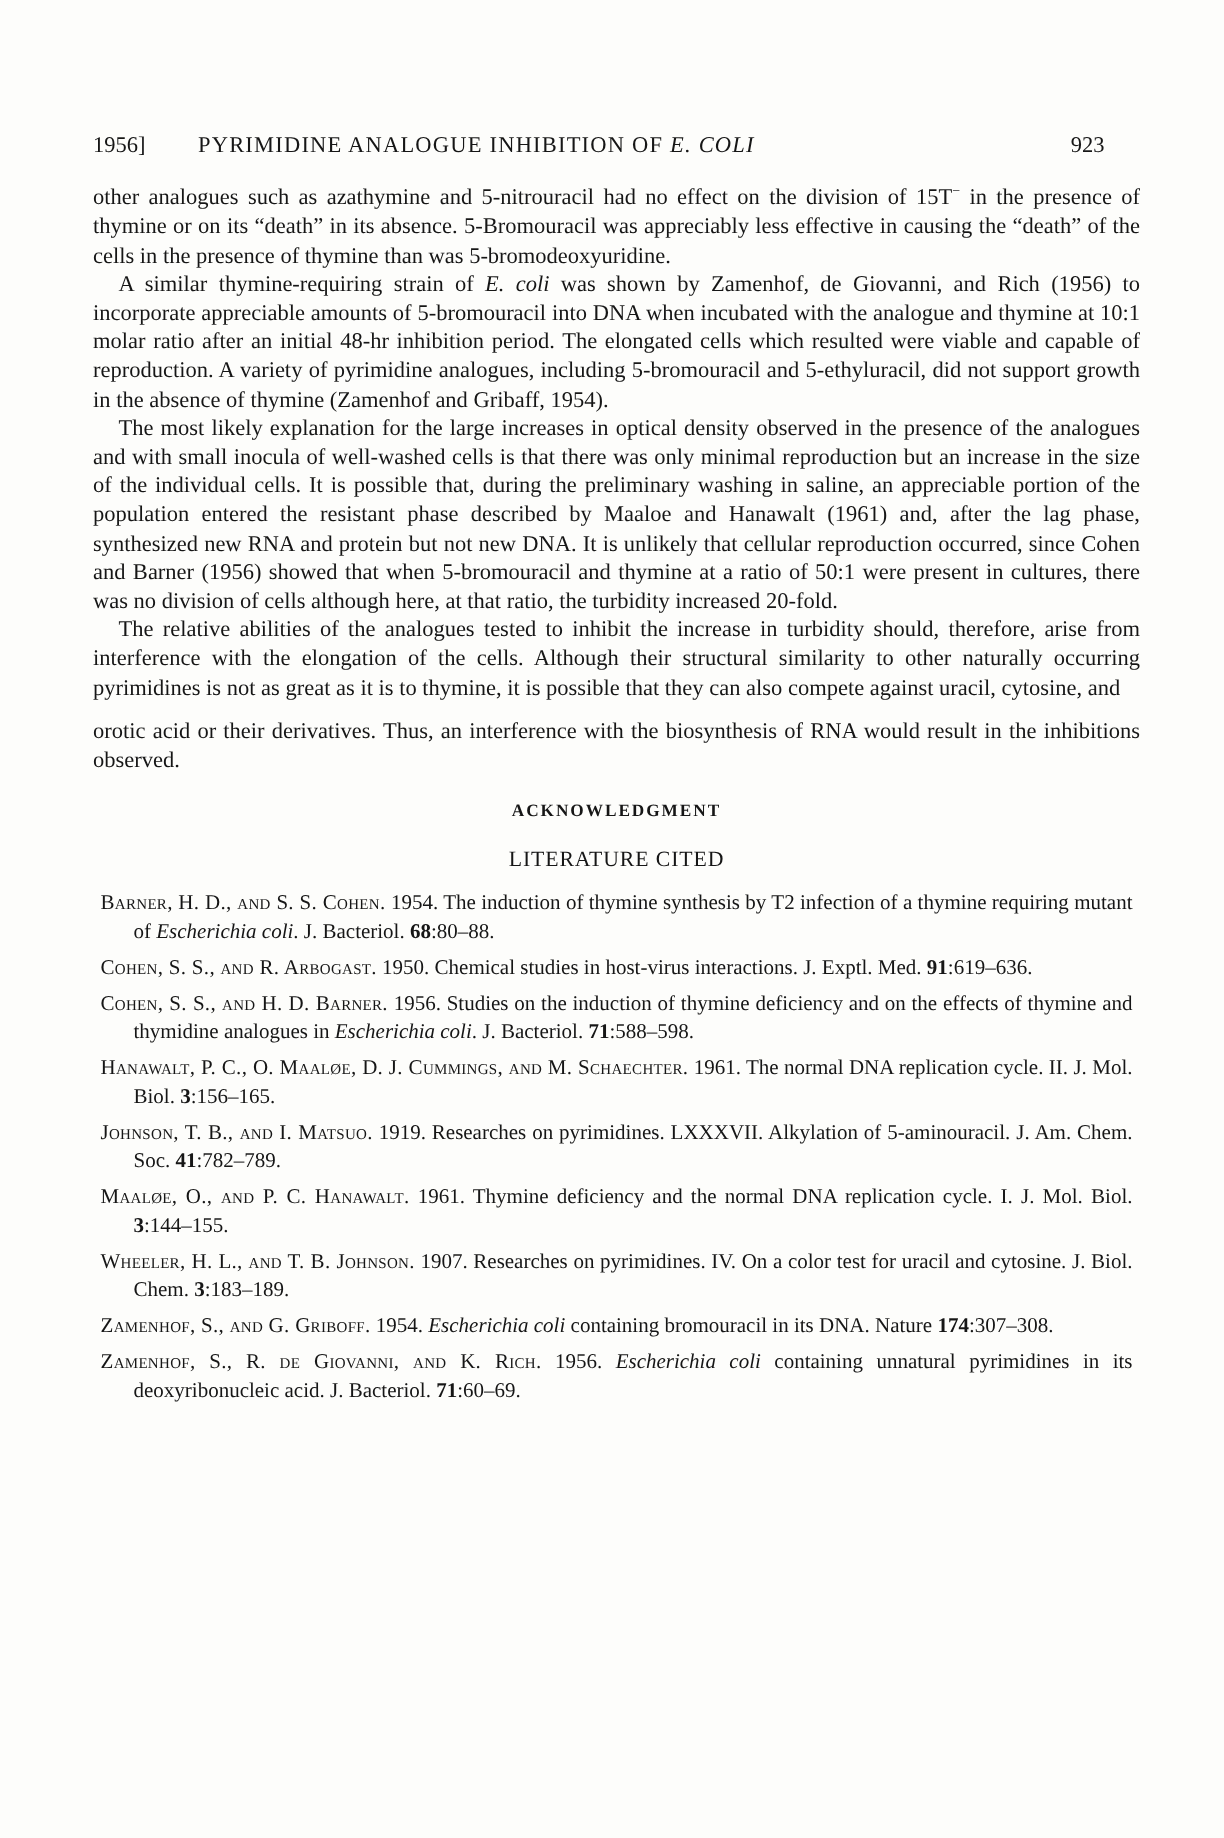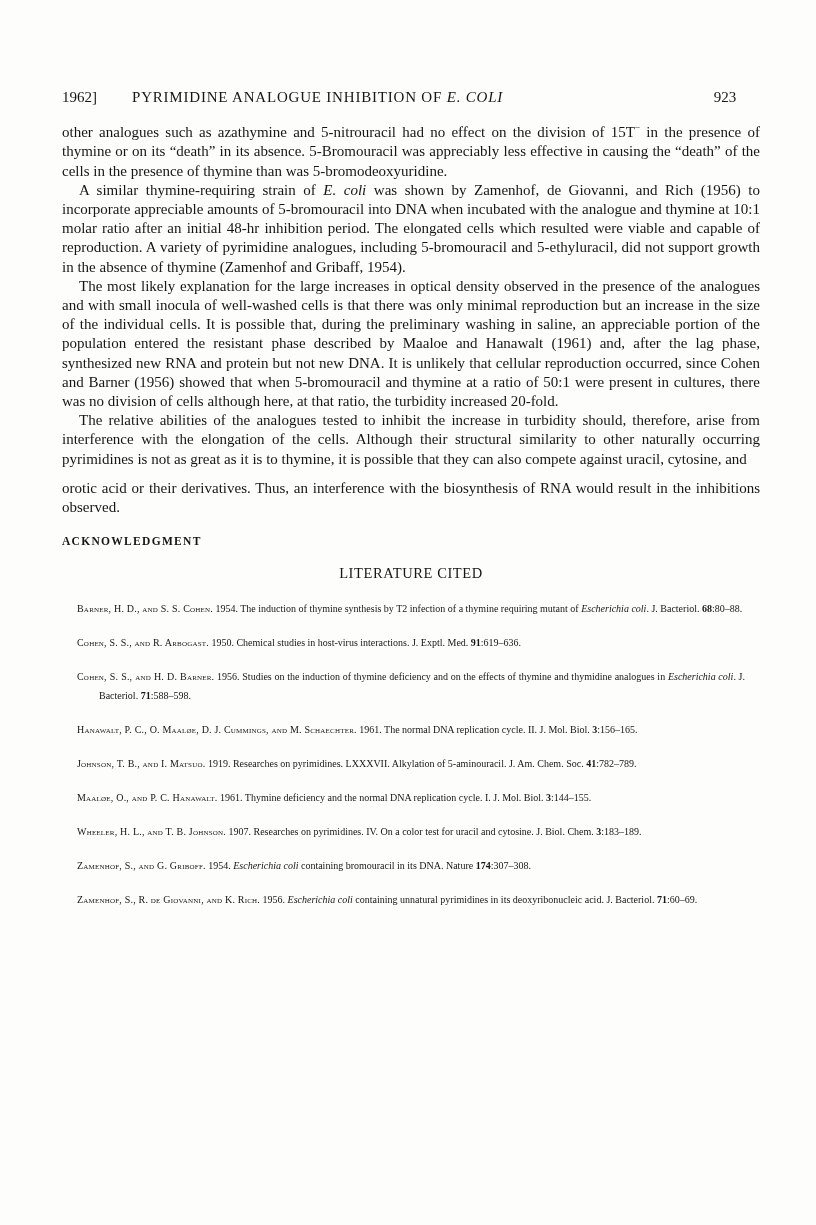--- a/index.html
+++ b/index.html
@@ -23,29 +23,30 @@
     margin-bottom:16px;
   }
   .header .year { width:70px; }
   .header .running-title { flex:1; text-align:left; letter-spacing:0.8px; }
   .header .pageno { width:70px; text-align:center; }
   .columns { display:flex; gap:10px;flex-direction:column; }
   .col { flex:1; text-align:justify; }
   p { margin:0; }
   p.indent { text-indent:17px; }
   .ref {
-    font-size:10px;
+    font-size:14px;
     line-height:19px;
     padding-left:22px;
     text-indent:-22px;
-    margin:15px;
+    margin:5px;
     text-align:justify;
   }
   .ack-heading {
     margin:15px 0 10px;
+    text-align:center;
     font-size:11.5px;
     font-weight:bold;
     letter-spacing:1.3px;
   }
   .lit-heading {
     margin:13px 0 9px;
     text-align:center;
     font-size:14.5px;
     font-weight:normal;
     letter-spacing:0.6px;
@@ -54,21 +55,21 @@
   .seg-b { font-weight:bold; }
   .seg-sc { font-variant:small-caps; letter-spacing:0.2px; }
   .seg-sup { vertical-align:super; font-size:62%; line-height:0; }
 </style>
 </head>
 <body>
 
 <div class="page">
 
   <div class="header">
-    <span class="year">1962]</span>
+    <span class="year">1956]</span>
     <span class="running-title"><span>PYRIMIDINE ANALOGUE INHIBITION OF </span><span class="seg-i">E. COLI</span></span>
     <span class="pageno">923</span>
   </div>
 
   <div class="columns">
 
     <div class="col">
       <p><span>other analogues such as azathymine and 5-nitrouracil had no effect on the division of 15T</span><span class="seg-sup">−</span><span> in the presence of thymine or on its “death” in its absence. 5-Bromouracil was appreciably less effective in causing the “death” of the cells in the presence of thymine than was 5-bromodeoxyuridine.</span></p>
       <p class="indent"><span>A similar thymine-requiring strain of </span><span class="seg-i">E. coli</span><span> was shown by Zamenhof, de Giovanni, and Rich (1956) to incorporate appreciable amounts of 5-bromouracil into DNA when incubated with the analogue and thymine at 10:1 molar ratio after an initial 48-hr inhibition period. The elongated cells which resulted were viable and capable of reproduction. A variety of pyrimidine analogues, including 5-bromouracil and 5-ethyluracil, did not support growth in the absence of thymine (Zamenhof and Gribaff, 1954).</span></p>
       <p class="indent"><span>The most likely explanation for the large increases in optical density observed in the presence of the analogues and with small inocula of well-washed cells is that there was only minimal reproduction but an increase in the size of the individual cells. It is possible that, during the preliminary washing in saline, an appreciable portion of the population entered the resistant phase described by Maaloe and Hanawalt (1961) and, after the lag phase, synthesized new RNA and protein but not new DNA. It is unlikely that cellular reproduction occurred, since Cohen and Barner (1956) showed that when 5-bromouracil and thymine at a ratio of 50:1 were present in cultures, there was no division of cells although here, at that ratio, the turbidity increased 20-fold.</span></p>

